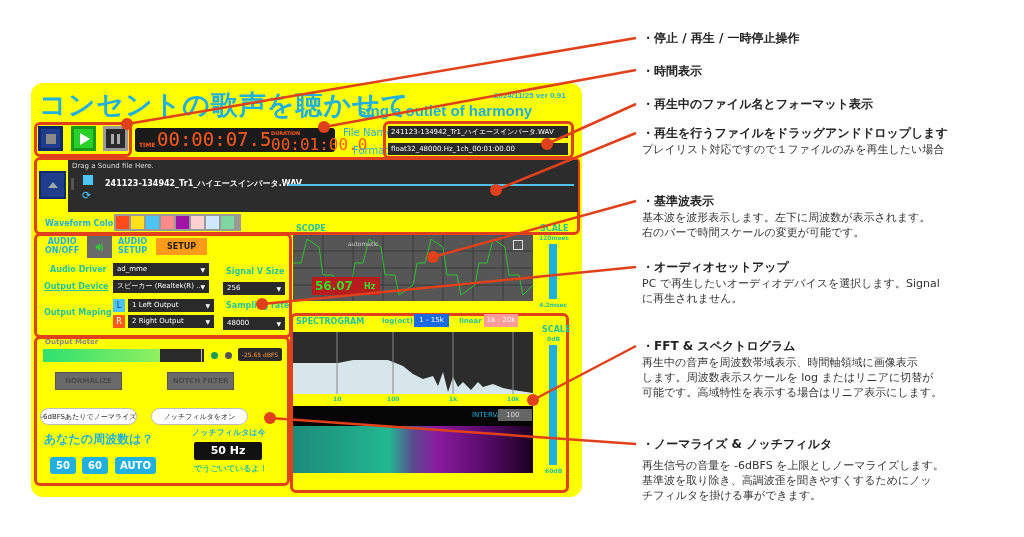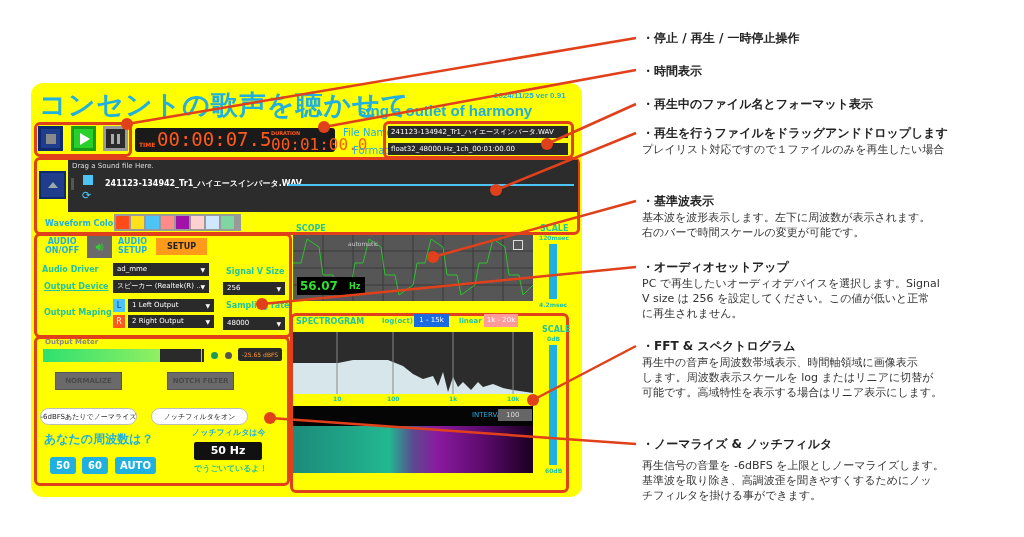--- a/index.html
+++ b/index.html
@@ -114,21 +114,21 @@
     <div class="swatch" style="left:190px;background:#7fd6a0;"></div>
 
     <div class="redbox" style="left:3px;top:150px;width:258px;height:105px;"></div>
     <div class="lbl-blue" style="left:14px;top:154px;text-align:center;line-height:9px;">AUDIO<br>ON/OFF</div>
     <div class="abs" style="left:56px;top:153px;width:25px;height:22px;background:#6a6a6a;display:flex;align-items:center;justify-content:center;">
       <span style="color:#2fd02f;font-size:13px;">🔊︎</span>
     </div>
     <div class="lbl-blue" style="left:87px;top:154px;text-align:center;line-height:9px;">AUDIO<br>SETUP</div>
     <div class="abs" style="left:125px;top:155px;width:51px;height:17px;background:#ff9a1a;color:#222;font-size:8px;font-weight:bold;display:flex;align-items:center;justify-content:center;">SETUP</div>
 
-    <div class="lbl-teal" style="left:11px;top:182px;">Audio Driver</div>
+    <div class="lbl-teal" style="left:19px;top:182px;">Audio Driver</div>
     <div class="select" style="left:82px;top:180px;width:96px;"><span>ad_mme</span><span class="caret">▼</span></div>
 
     <div class="lbl-teal" style="left:13px;top:199px;text-decoration:underline;">Output Device</div>
     <div class="select" style="left:82px;top:197px;width:96px;"><span>スピーカー (Realtek(R) ...</span><span class="caret">▼</span></div>
 
     <div class="lbl-teal" style="left:13px;top:225px;text-align:center;">Output Maping</div>
     <div class="abs" style="left:82px;top:216px;width:12px;height:13px;background:#4cc4f5;color:#1f3d8a;font-size:8px;text-align:center;line-height:13px;">L</div>
     <div class="select" style="left:97px;top:216px;width:86px;"><span>1 Left Output</span><span class="caret">▼</span></div>
     <div class="abs" style="left:82px;top:232px;width:12px;height:13px;background:#ff5a1a;color:#fff;font-size:8px;text-align:center;line-height:13px;">R</div>
     <div class="select" style="left:97px;top:232px;width:86px;"><span>2 Right Output</span><span class="caret">▼</span></div>
@@ -150,21 +150,21 @@
             <line x1="180" y1="0" x2="180" y2="66"></line>
             <line x1="210" y1="0" x2="210" y2="66"></line>
           <line x1="0" y1="16" x2="240" y2="16"></line>
             <line x1="0" y1="33" x2="240" y2="33"></line>
             <line x1="0" y1="50" x2="240" y2="50"></line>
         </g>
         <polyline fill="none" stroke="#2fc02f" stroke-width="1" points="0,28 8,28 14,4 26,12 30,40 40,40 44,60 58,50 62,28 70,28 76,4 88,12 92,40 102,40 106,60 120,50 124,28 132,28 138,4 150,12 154,40 164,40 168,60 182,50 186,28 194,28 200,4 212,12 216,40 226,40 230,60 240,50"></polyline>
       </svg>
       <div class="abs" style="left:55px;top:5px;font-size:6px;color:#ccc;">automatic</div>
       <div class="abs" style="left:220px;top:5px;width:10px;height:10px;border:1px solid #ddd;"></div>
-      <div class="abs" style="left:4px;top:42px;width:68px;height:18px;background:#000000;">
+      <div class="abs" style="left:19px;top:42px;width:68px;height:18px;background:#b91c1c;">
         <span style="position:absolute;left:3px;top:2px;font-size:12px;color:#2fe02f;font-weight:bold;">56.07</span>
         <span style="position:absolute;left:52px;top:5px;font-size:8px;color:#2fe02f;font-weight:bold;">Hz</span>
       </div>
     </div>
     <div class="lbl-teal" style="left:509px;top:141px;">SCALE</div>
     <div class="abs" style="left:508px;top:151px;font-size:6px;color:#23c4a0;font-weight:bold;">120msec</div>
     <div class="abs" style="left:518px;top:161px;width:8px;height:55px;background:#1fb0e0;"></div>
     <div class="abs" style="left:508px;top:218px;font-size:6px;color:#23c4a0;font-weight:bold;">4.2msec</div>
 
     <div class="redbox" style="left:259px;top:230px;width:279px;height:180px;"></div>
@@ -263,21 +263,20 @@
     <div class="body">プレイリスト対応ですので１ファイルのみを再生したい場合</div>
   </div>
   <div class="ann" style="top:193px;">
     <div class="head">・基準波表示</div>
     <div class="body">基本波を波形表示します。左下に周波数が表示されます。</div>
     <div class="body">右のバーで時間スケールの変更が可能です。</div>
   </div>
   <div class="ann" style="top:259px;">
     <div class="head">・オーディオセットアップ</div>
     <div class="body">PC で再生したいオーディオデバイスを選択します。Signal</div>
-    <div class="body">V size は 256 を設定してください。この値が低いと正常</div>
     <div class="body">に再生されません。</div>
   </div>
   <div class="ann" style="top:338px;">
     <div class="head">・FFT &amp; スペクトログラム</div>
     <div class="body">再生中の音声を周波数帯域表示、時間軸領域に画像表示</div>
     <div class="body">します。周波数表示スケールを log またはリニアに切替が</div>
     <div class="body">可能です。高域特性を表示する場合はリニア表示にします。</div>
   </div>
   <div class="ann" style="top:436px;">
     <div class="head">・ノーマライズ &amp; ノッチフィルタ</div>

